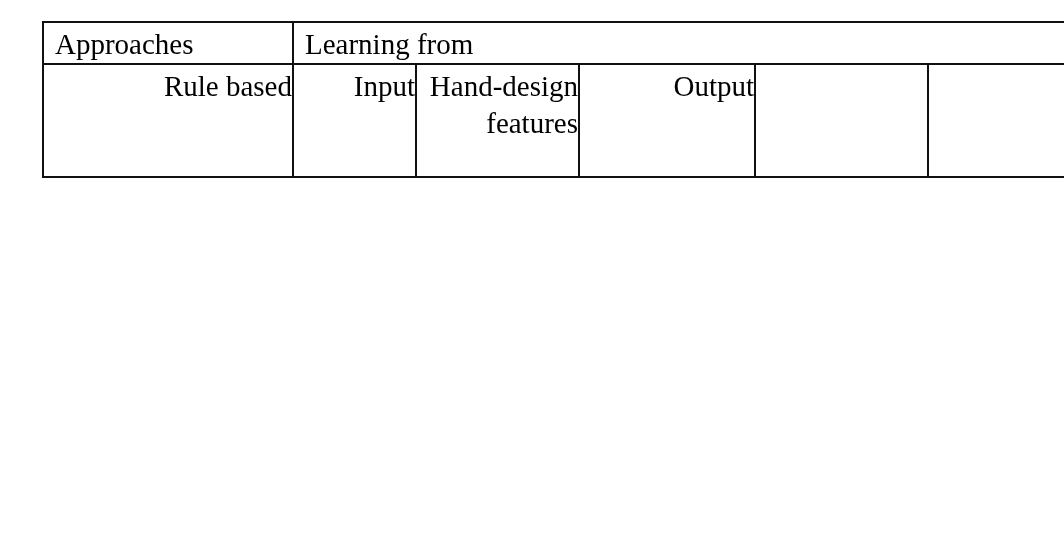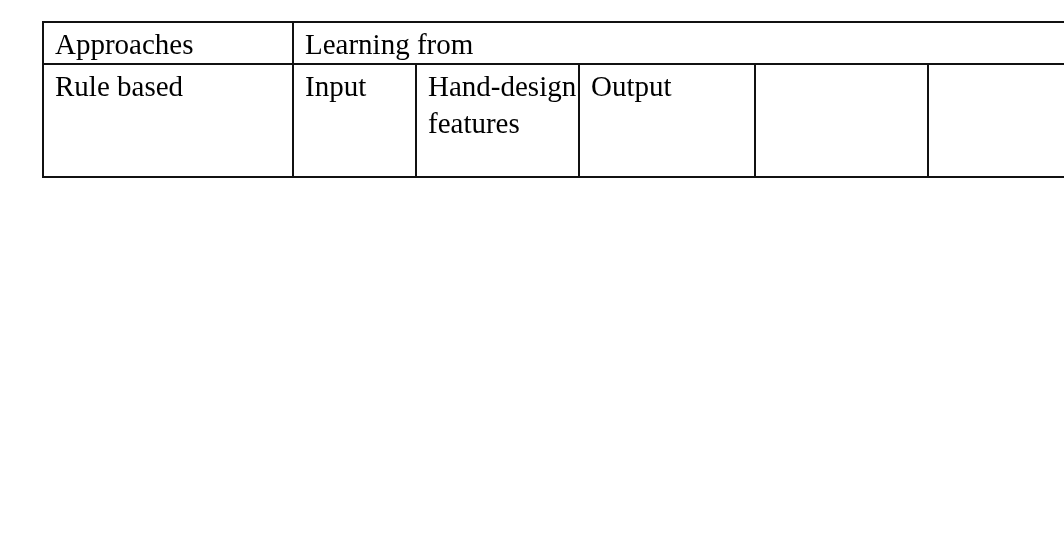--- a/index.html
+++ b/index.html
@@ -63,21 +63,21 @@
     font-weight: bold;
     font-size: 29px;
     text-align: center;
     padding: 1px 0 4px 0;
     height: 33px;
     white-space: nowrap;
   }
   td.cell {
     height: 108px;
   }
-  tr.row-rulebased td.cell { height: 108px; }
+  tr.row-rulebased td.cell { height: 108px; text-align: right; }
   tr.row-traditional td.cell { height: 108px; }
   tr.row-representation td.cell { height: 106px; }
   tr.row-deep td.cell { height: 112px; }
 
   .cell-text {
     display: block;
     word-wrap: break-word;
   }
   .cell-empty {
     display: block;

